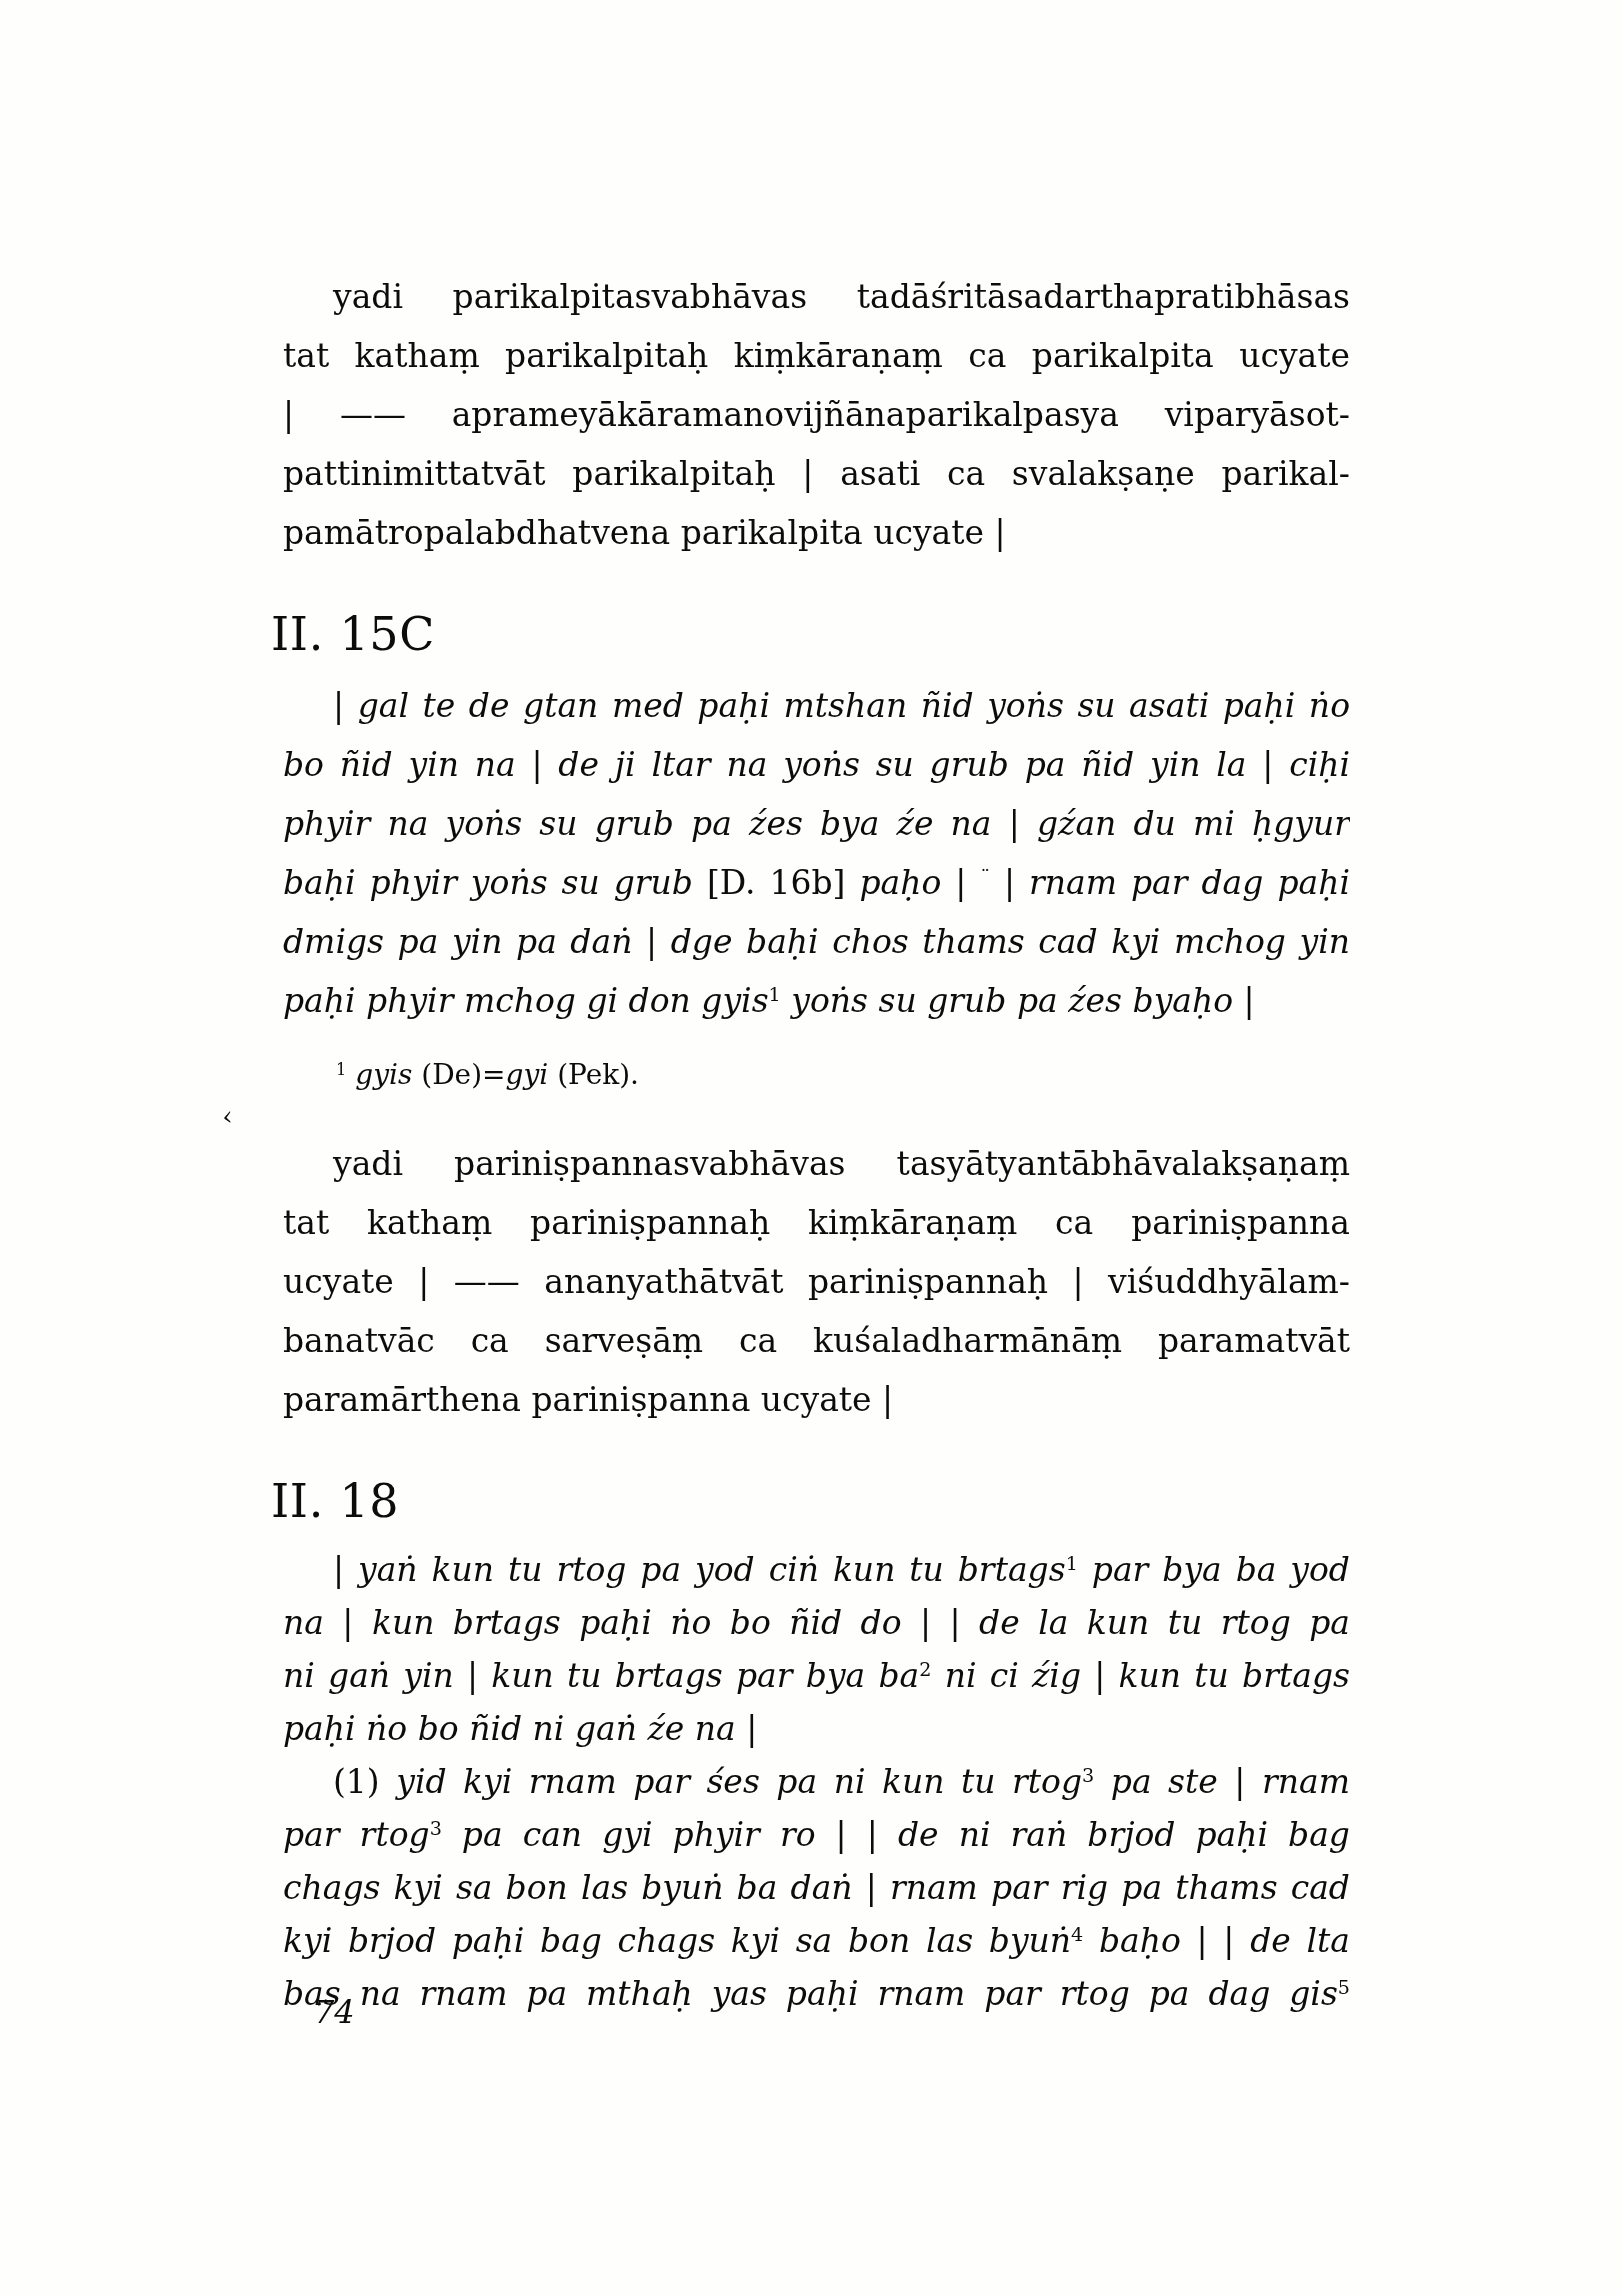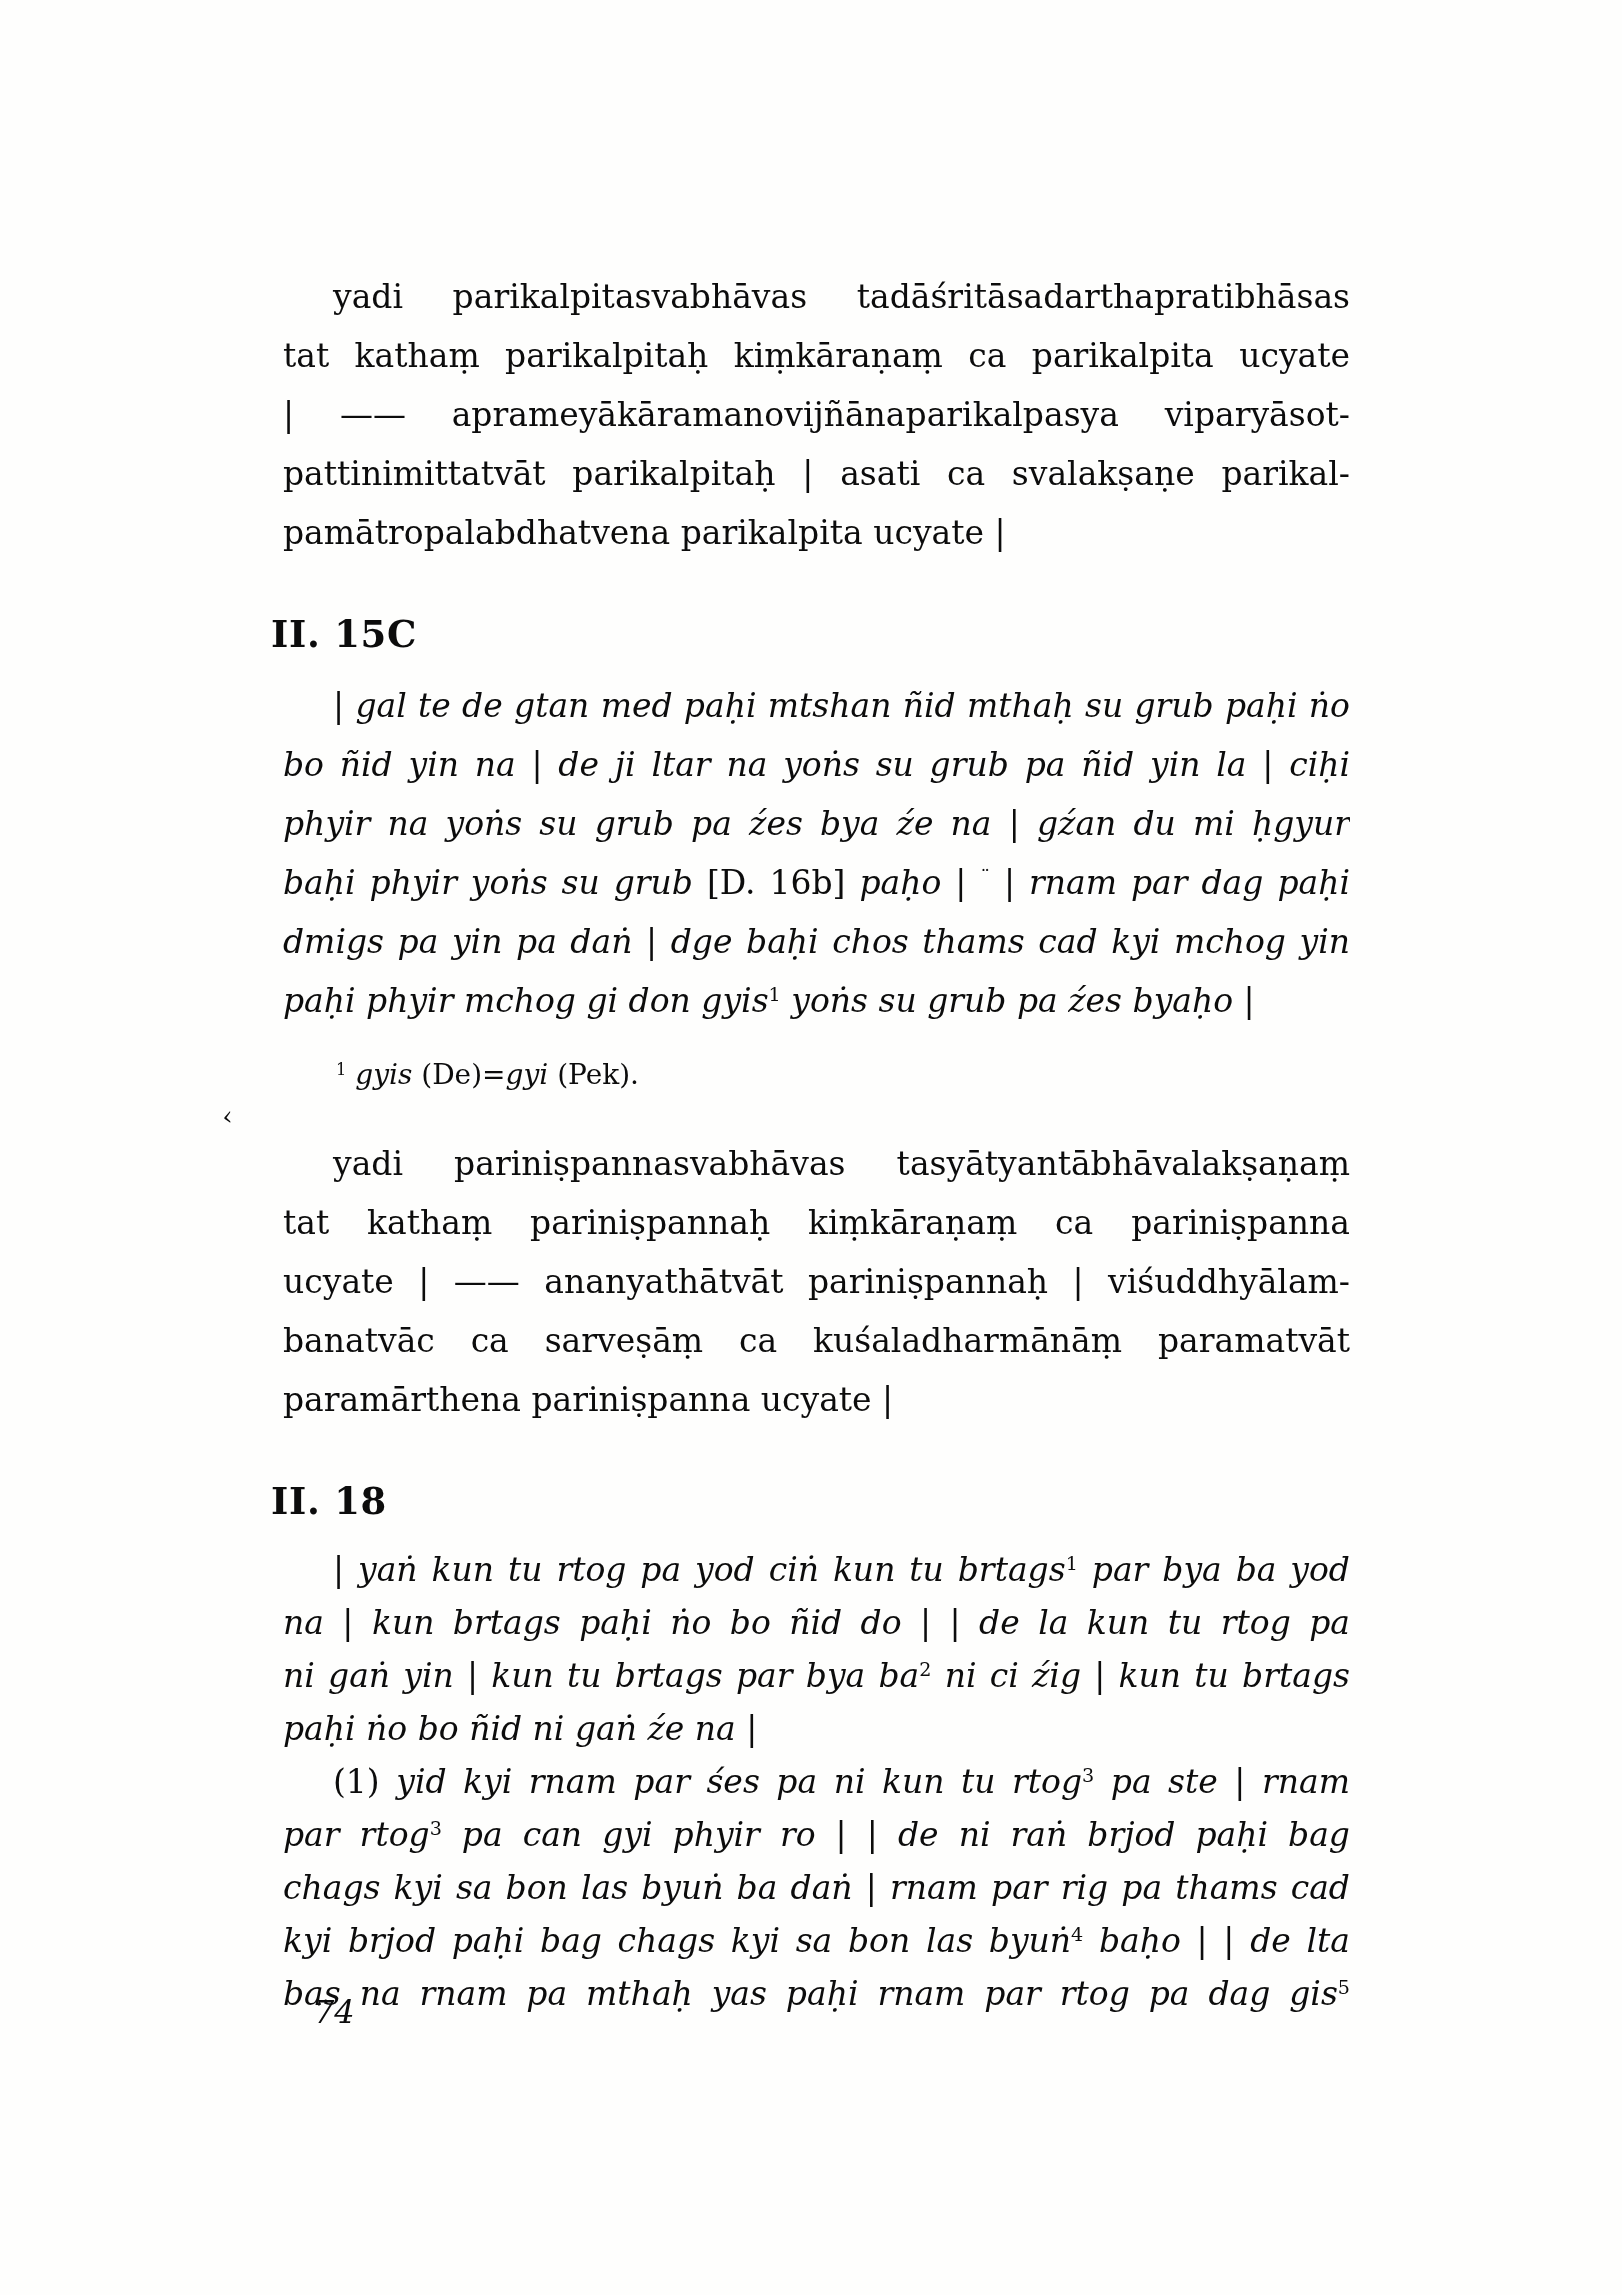--- a/index.html
+++ b/index.html
@@ -22,22 +22,22 @@
     height:59px;line-height:59px;
     overflow:hidden;
   }
   .line.j{text-align:justify;}
   .line.j::after{content:"";display:inline-block;width:100%;height:0;}
   .line.ind{padding-left:50px;}
   .para.tight .line{height:53px;line-height:53px;}
   .heading{
     margin-top:42px;
     height:60px;line-height:60px;
-    font-weight:bold;
-    font-size:37px;
+    font-weight:normal;
+    font-size:46px;
     letter-spacing:0.7px;
   }
   .footnote{
     margin-top:23px;margin-bottom:37px;
     height:44px;line-height:44px;
     font-size:28px;
     padding-left:65px;
   }
   .rm{font-style:normal;}
   .it{font-style:italic;}
@@ -66,21 +66,21 @@
   <main class="text-block">
       <div class="para sanskrit">
         <div class="line j ind"><span class="rm">yadi parikalpitasvabhāvas tadāśritāsadarthapratibhāsas</span></div>
         <div class="line j"><span class="rm">tat kathaṃ parikalpitaḥ kiṃkāraṇaṃ ca parikalpita ucyate</span></div>
         <div class="line j"><span class="rm">| —— aprameyākāramanovijñānaparikalpasya viparyāsot-</span></div>
         <div class="line j"><span class="rm">pattinimittatvāt parikalpitaḥ | asati ca svalakṣaṇe parikal-</span></div>
         <div class="line"><span class="rm">pamātropalabdhatvena parikalpita ucyate |</span></div>
       </div>
       <div class="heading">II. 15C</div>
       <div class="para tibetan">
-        <div class="line j ind"><span class="it">| gal te de gtan med paḥi mtshan ñid mthaḥ su grub paḥi ṅo</span></div>
+        <div class="line j ind"><span class="it">| gal te de gtan med paḥi mtshan ñid yoṅs su asati paḥi ṅo</span></div>
         <div class="line j"><span class="it">bo ñid yin na | de ji ltar na yoṅs su grub pa ñid yin la | ciḥi</span></div>
         <div class="line j"><span class="it">phyir na yoṅs su grub pa źes bya źe na | gźan du mi ḥgyur</span></div>
         <div class="line j"><span class="it">baḥi phyir yoṅs su grub </span><span class="rm">[D. 16b] </span><span class="it">paḥo | </span><span class="sup">¨</span><span class="it"> | rnam par dag paḥi</span></div>
         <div class="line j"><span class="it">dmigs pa yin pa daṅ | dge baḥi chos thams cad kyi mchog yin</span></div>
         <div class="line"><span class="it">paḥi phyir mchog gi don gyis</span><span class="sup">1</span><span class="it"> yoṅs su grub pa źes byaḥo |</span></div>
       </div>
       <div class="footnote"><span class="sup">1</span><span class="it"> gyis </span><span class="rm">(De)=</span><span class="it">gyi</span><span class="rm"> (Pek).</span></div>
       <div class="para sanskrit">
         <div class="line j ind"><span class="rm">yadi pariniṣpannasvabhāvas tasyātyantābhāvalakṣaṇaṃ</span></div>
         <div class="line j"><span class="rm">tat kathaṃ pariniṣpannaḥ kiṃkāraṇaṃ ca pariniṣpanna</span></div>

